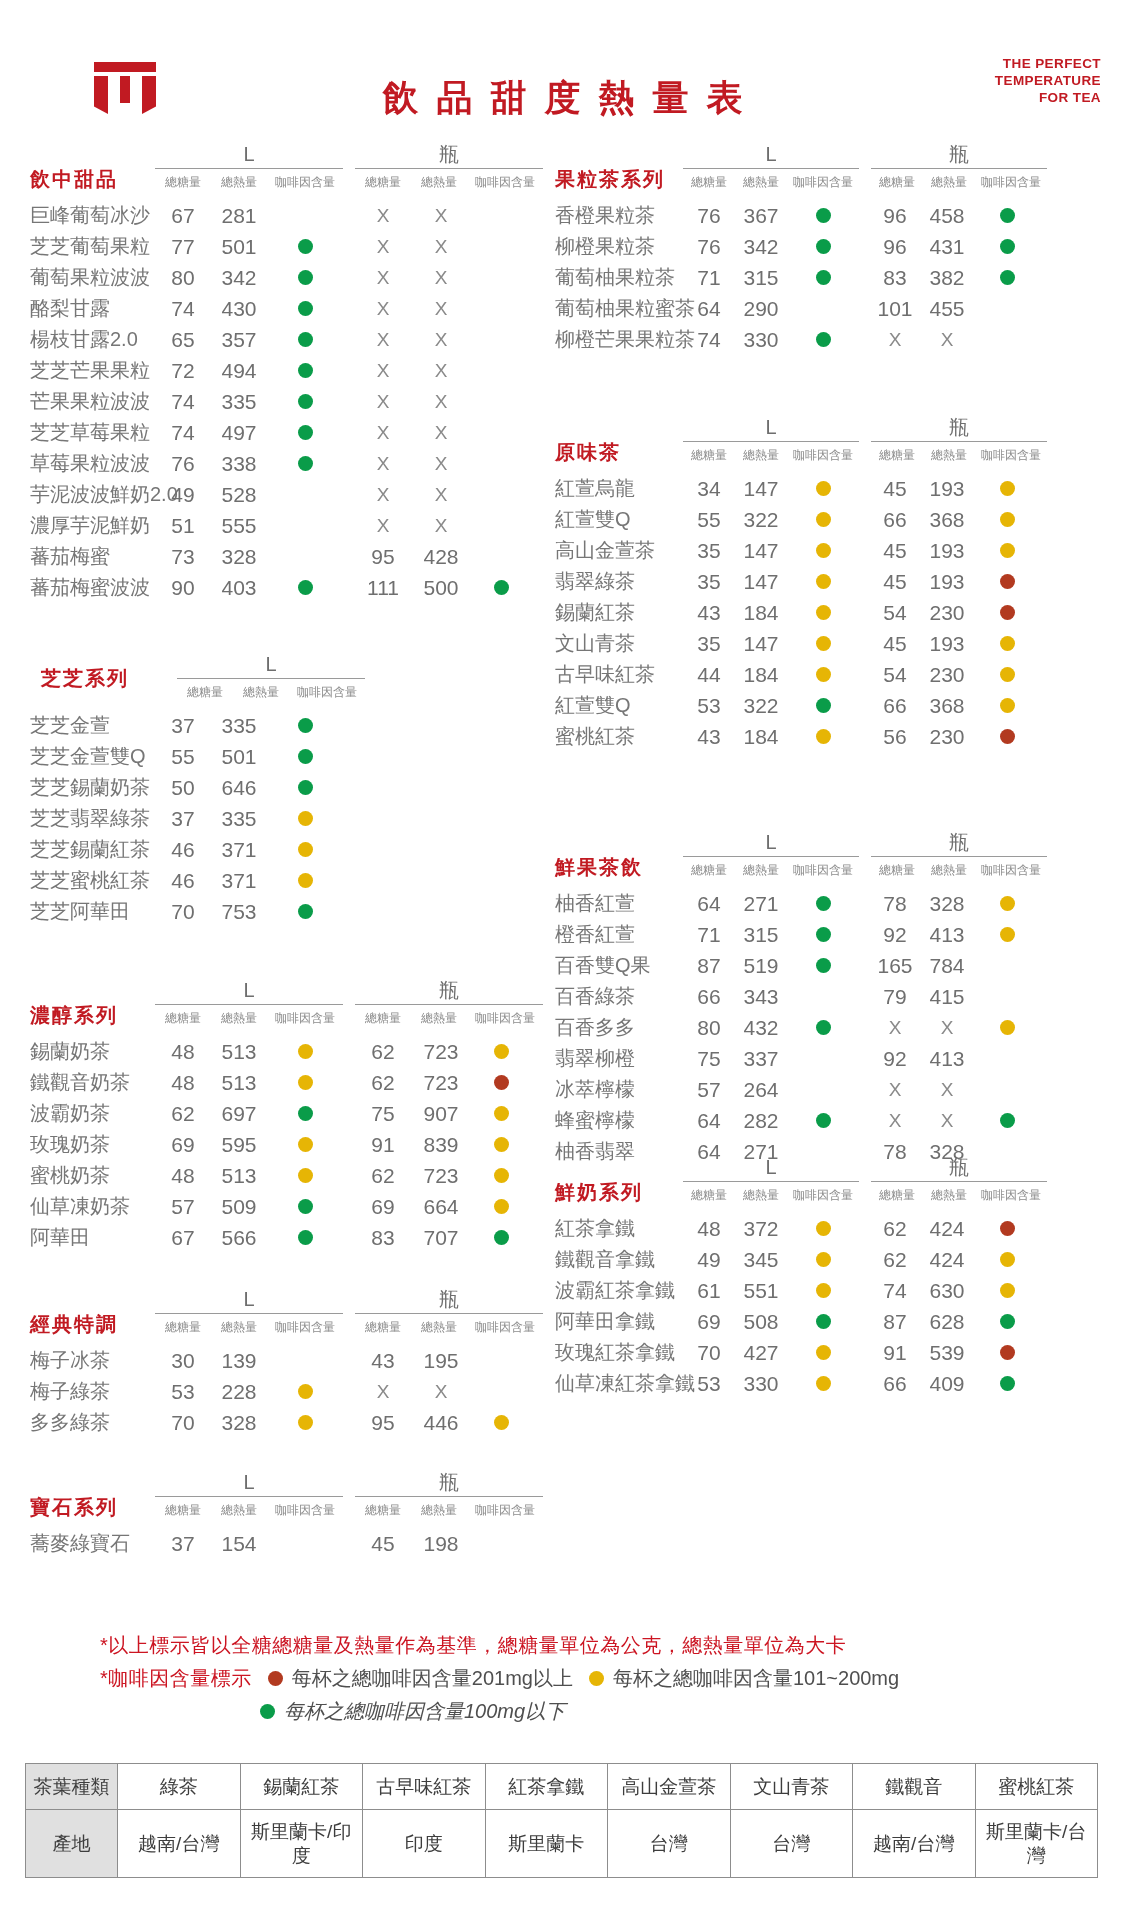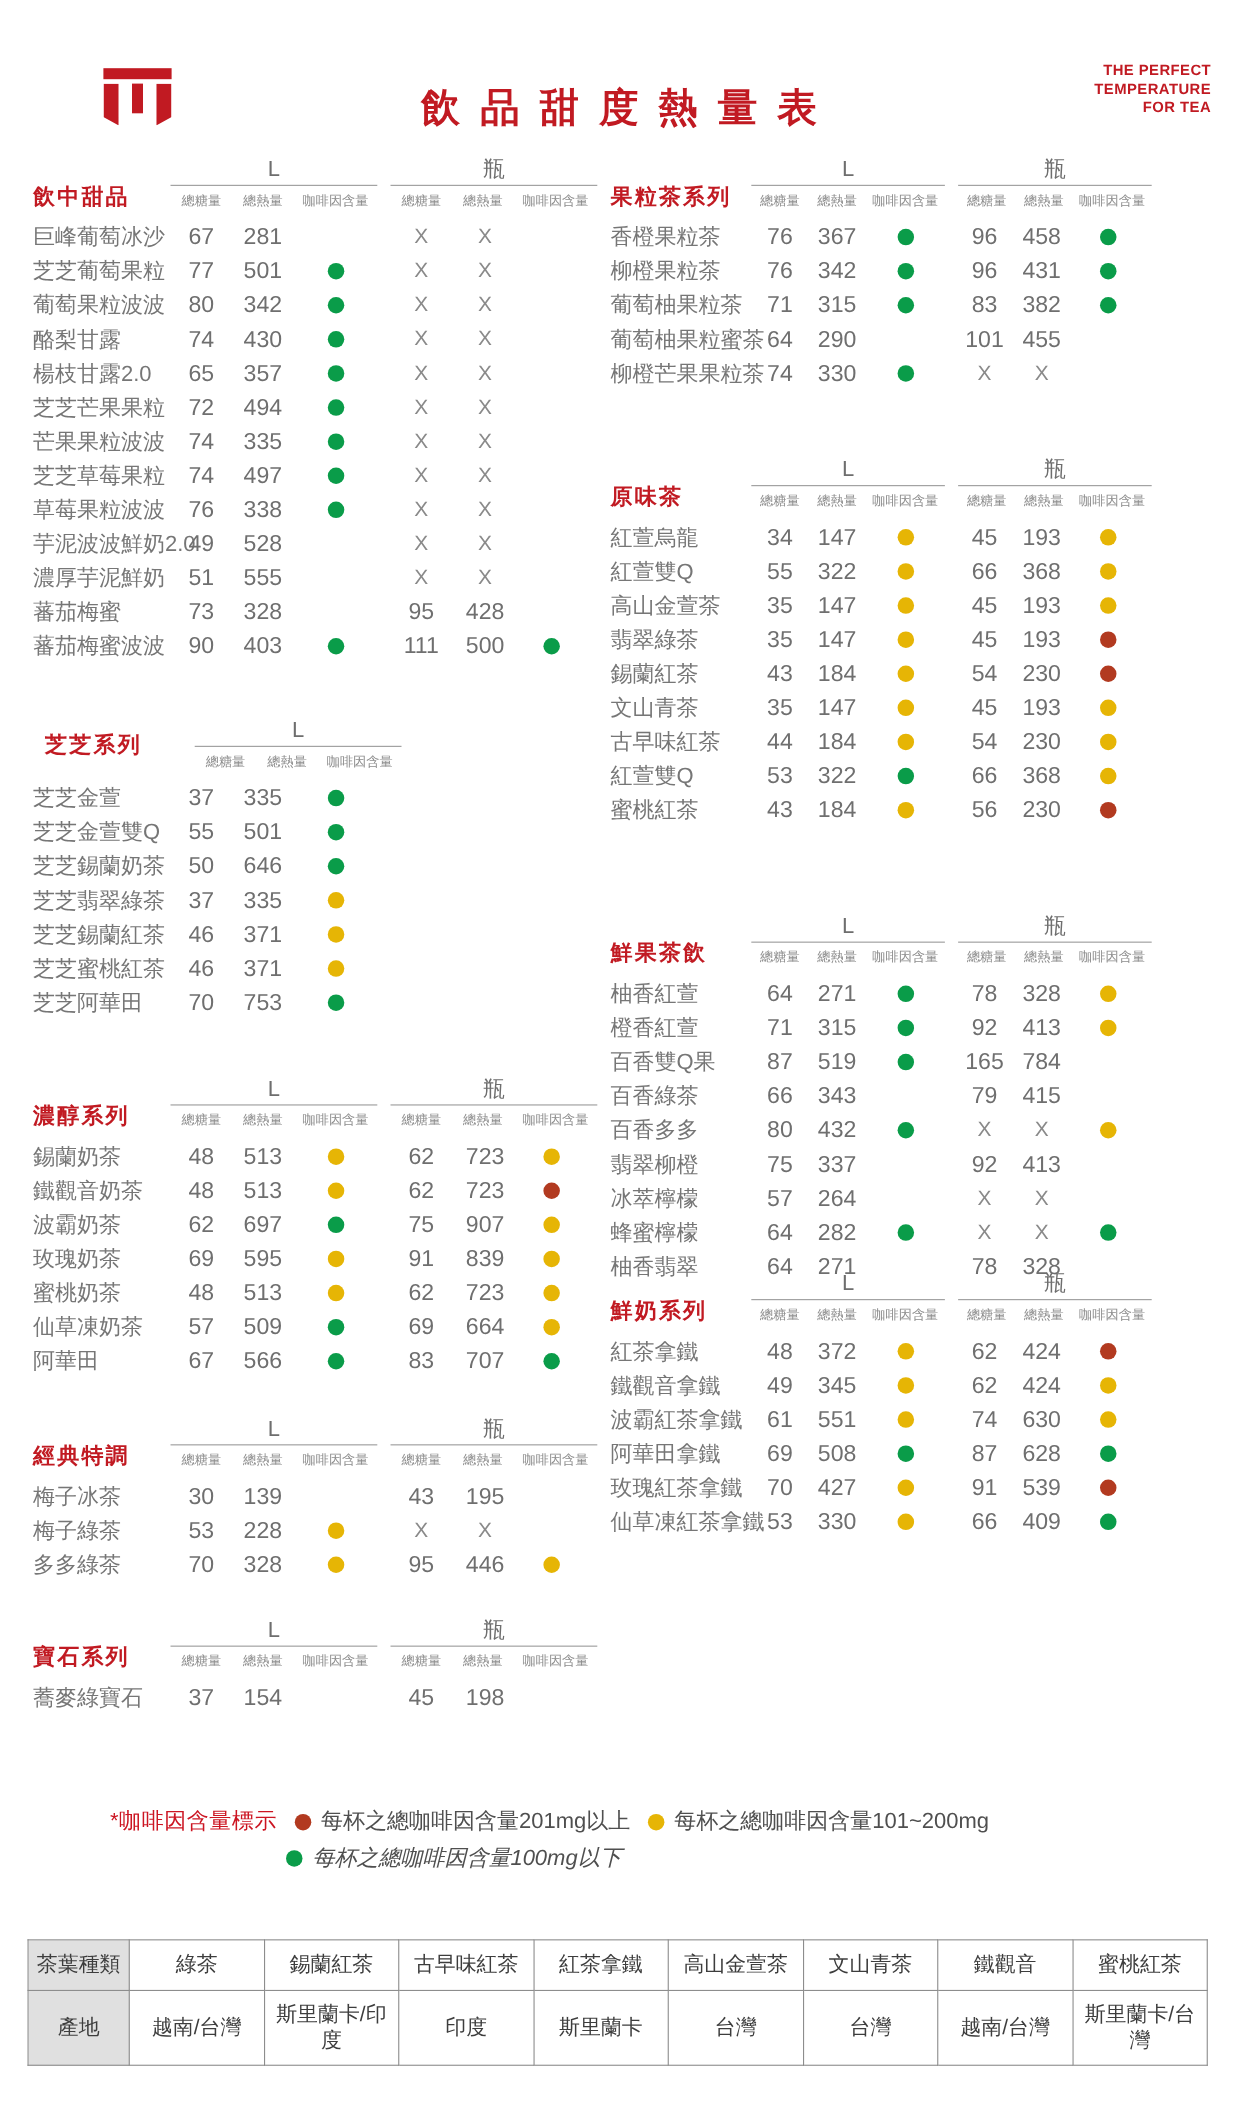--- a/index.html
+++ b/index.html
@@ -1045,20 +1045,21 @@
               <span class="v1">66</span>
               <span class="v2">409</span>
               <span class="v3 dotc"><i class="dot" style="background: rgb(10, 156, 73);"></i></span>
             </div>
           </div>
         </div>
       </section>
     </div>
 
   <div class="notes">
+    <div class="note1">*以上標示皆以全糖總糖量及熱量作為基準，總糖量單位為公克，總熱量單位為大卡</div>
     <div class="note-line">
       <span class="note-label">*咖啡因含量標示</span>
       <span class="legend-item">
         <i class="dot" style="background: rgb(178, 58, 32);"></i>
         <span>每杯之總咖啡因含量201mg以上</span>
       </span>
       <span class="legend-item">
         <i class="dot" style="background: rgb(230, 181, 5);"></i>
         <span>每杯之總咖啡因含量101~200mg</span>
       </span>

